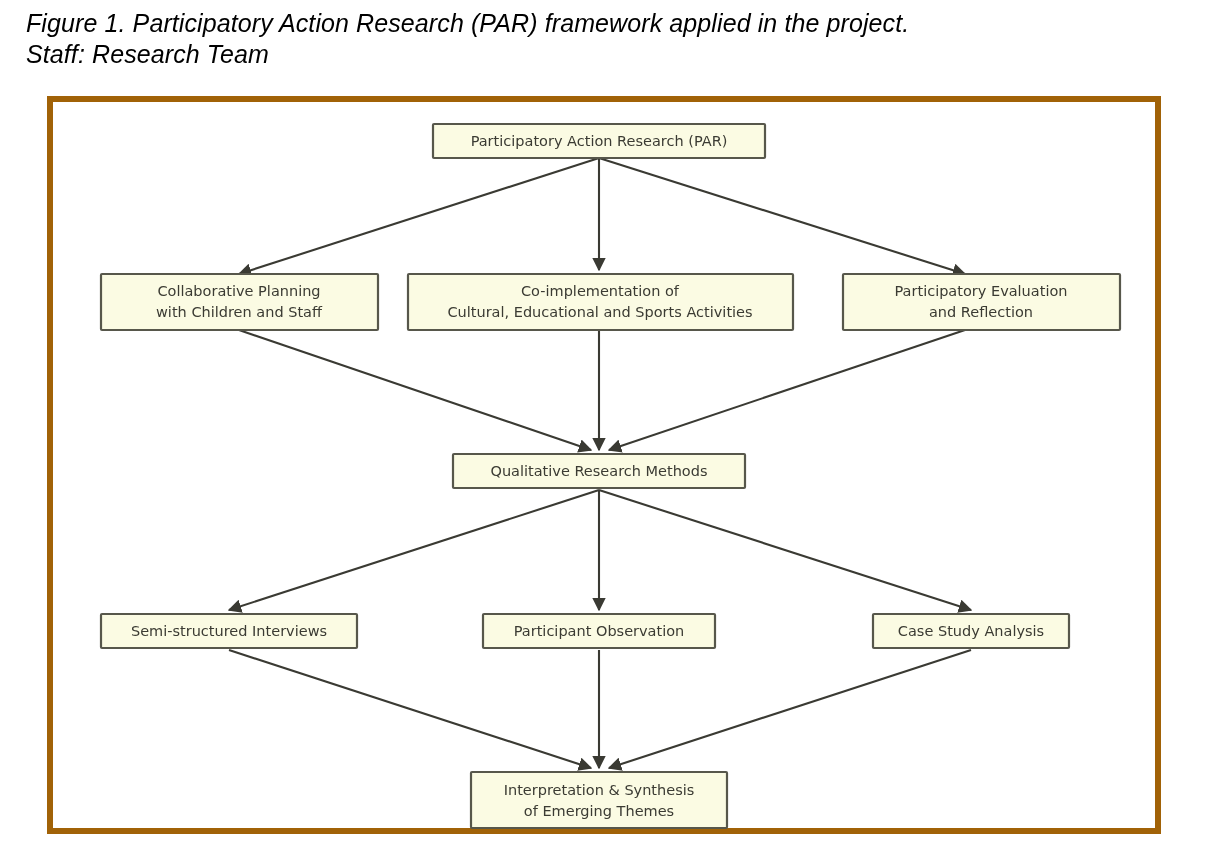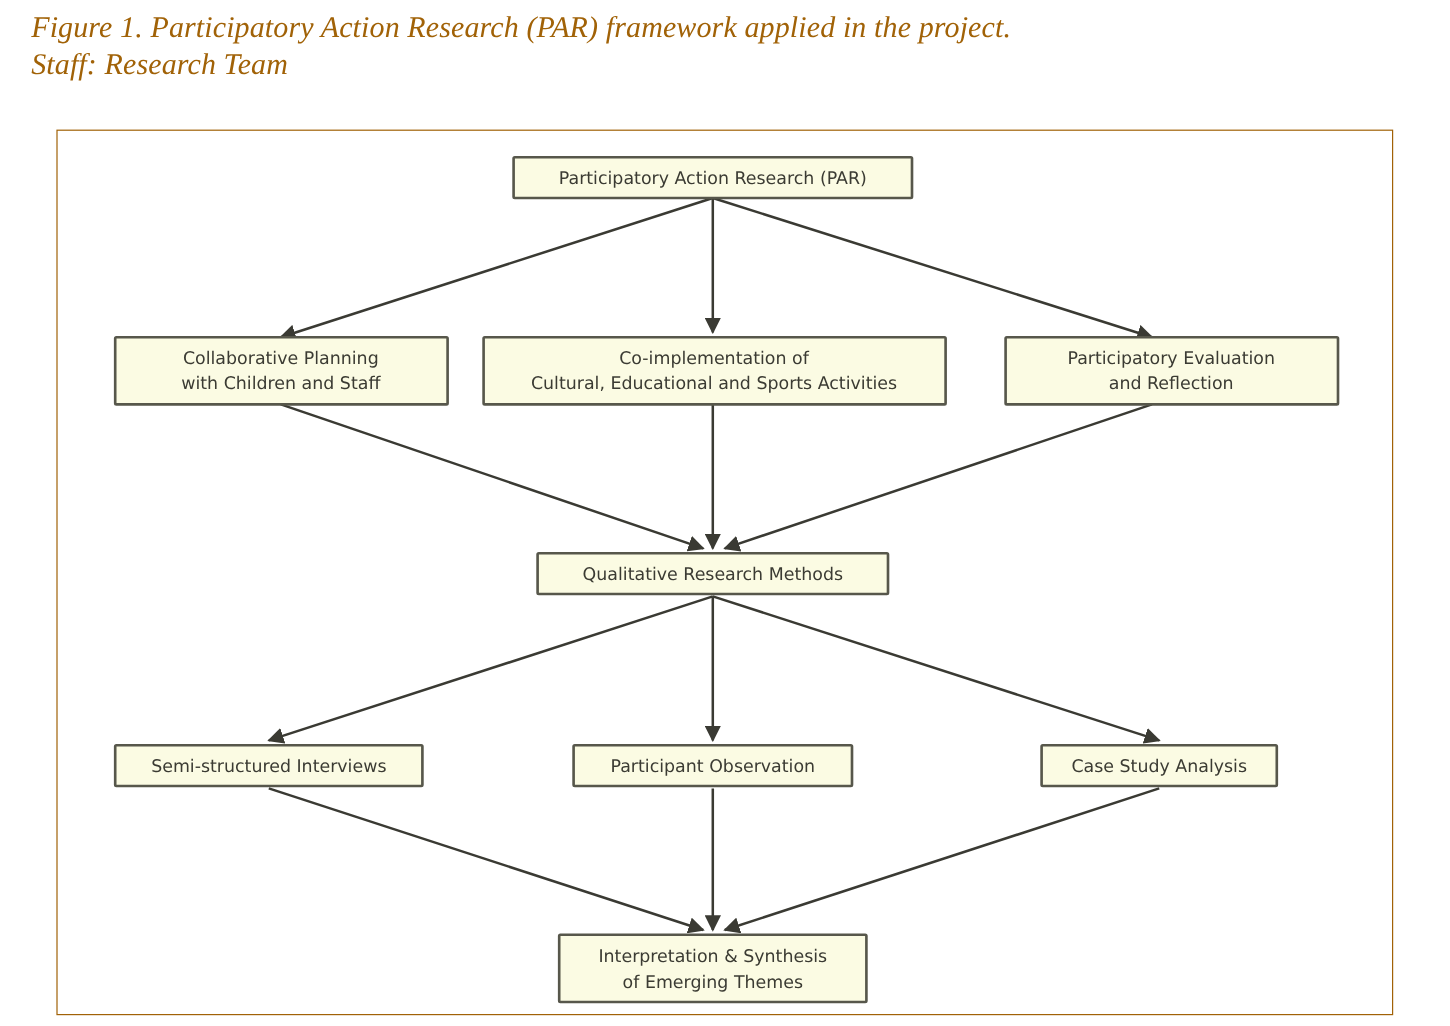--- a/index.html
+++ b/index.html
@@ -8,35 +8,35 @@
     background:#ffffff;
     font-family:"Liberation Sans", sans-serif;
     overflow:hidden;
   }
   #page{position:relative;width:1208px;height:855px;}
 
   .caption{
     position:absolute;
     left:26px; top:8px;
     width:1120px;
-    font-family:Liberation Serif, serif;
+    font-family:Liberation Sans, sans-serif;
     font-style:italic;
     font-size:25px;
     line-height:31px;
-    color:#a16207;
+    color:#000000;
     letter-spacing:0.1px;
   }
   .caption div{white-space:nowrap;}
 
   .figure-frame{
     position:absolute;
-    left:47px; top:108px;
+    left:47px; top:96px;
     width:1114px; height:738px;
     background:#ffffff;
-    border:1px solid #a16207;
+    border:6px solid #a16207;
     box-sizing:border-box;
   }
   svg.diagram{position:absolute;left:0;top:0;}
 
   .node-rect{
     fill:#fbfbe3;
     stroke:#57574b;
     stroke-width:2.2;
   }
   .node-text{

